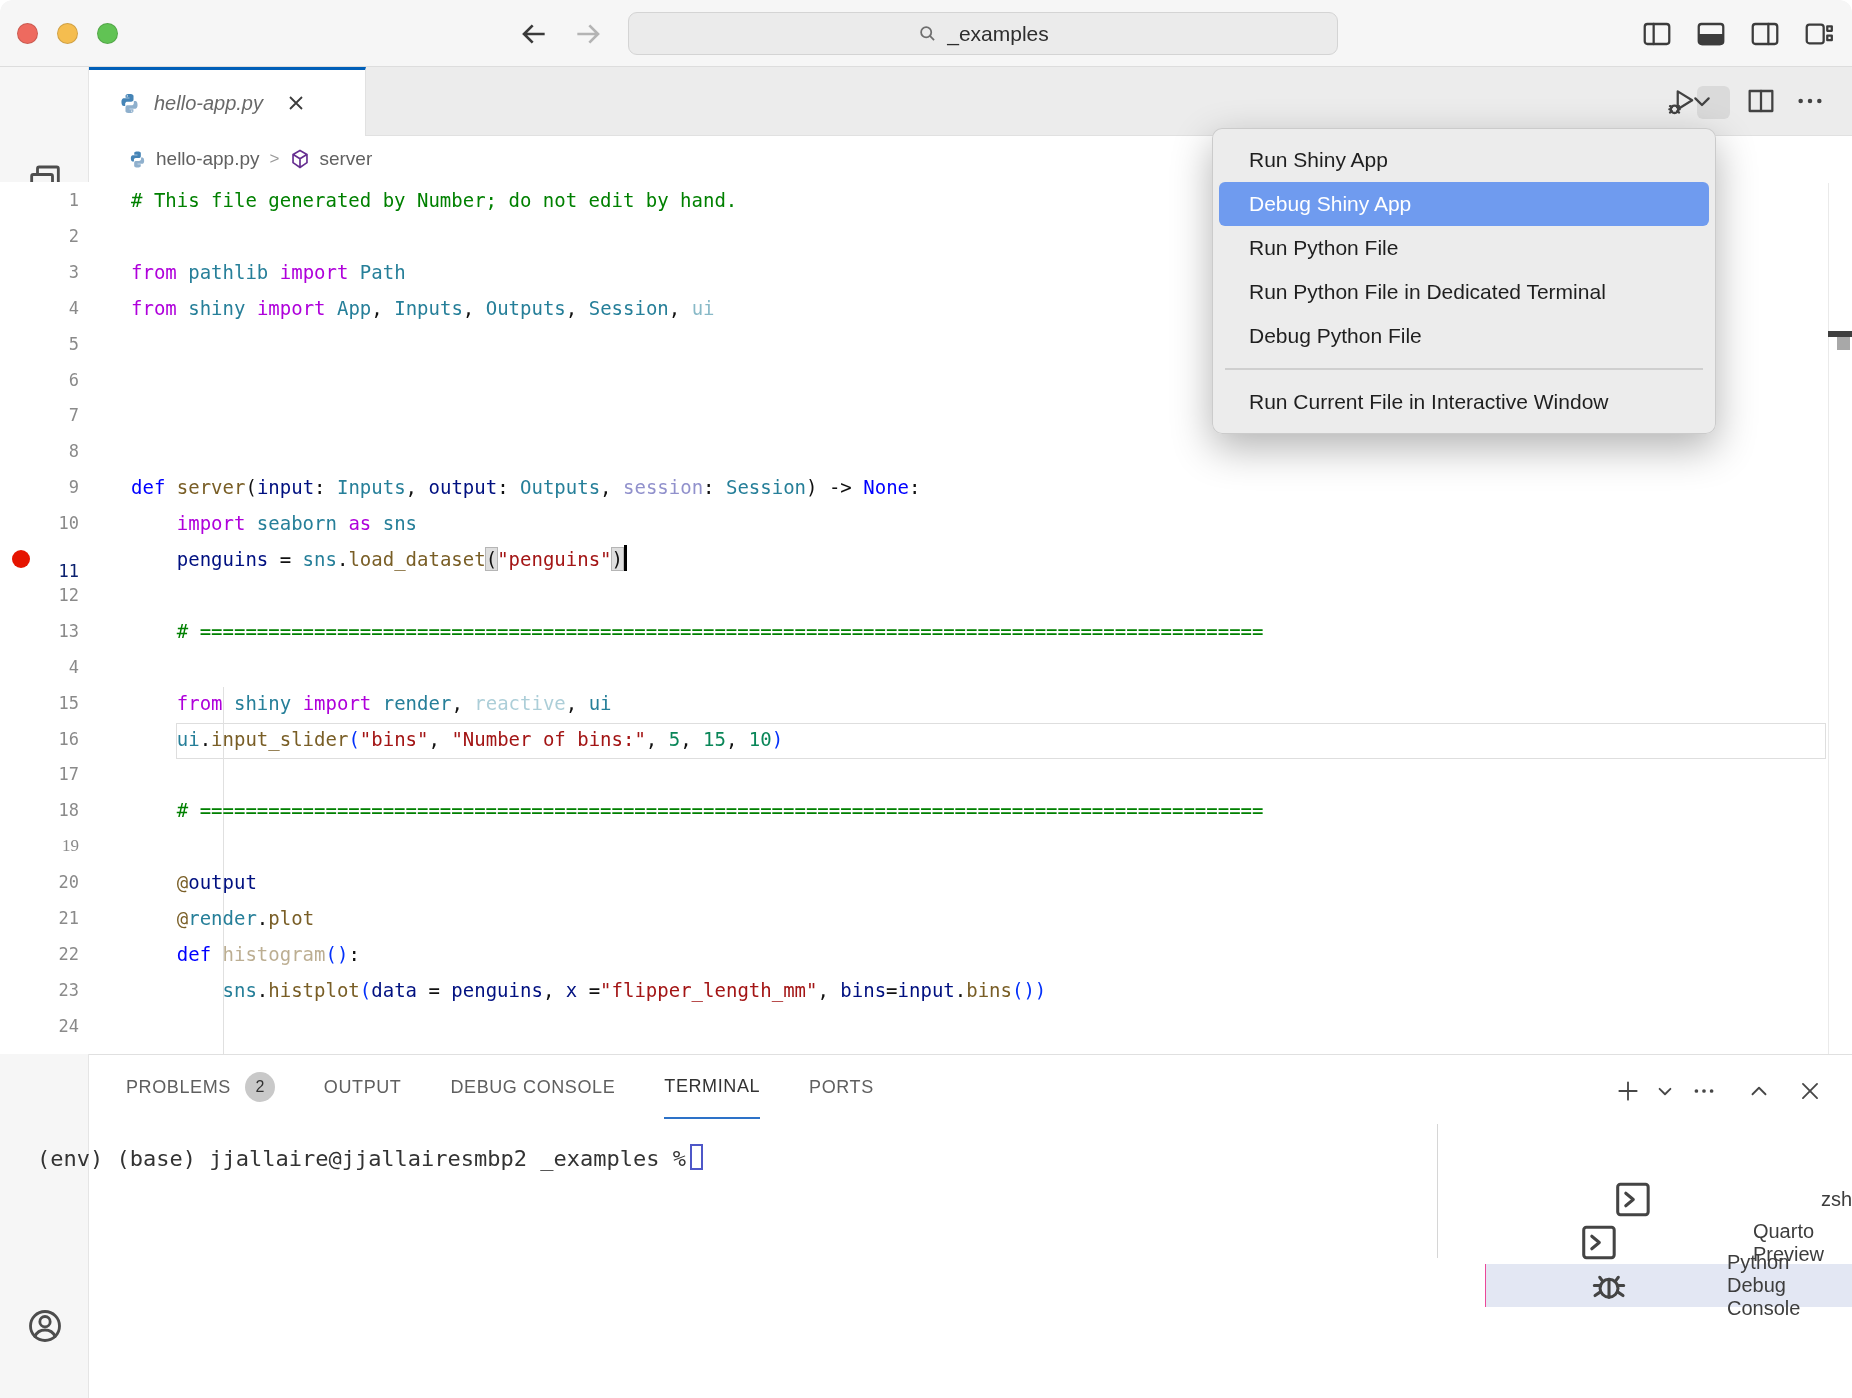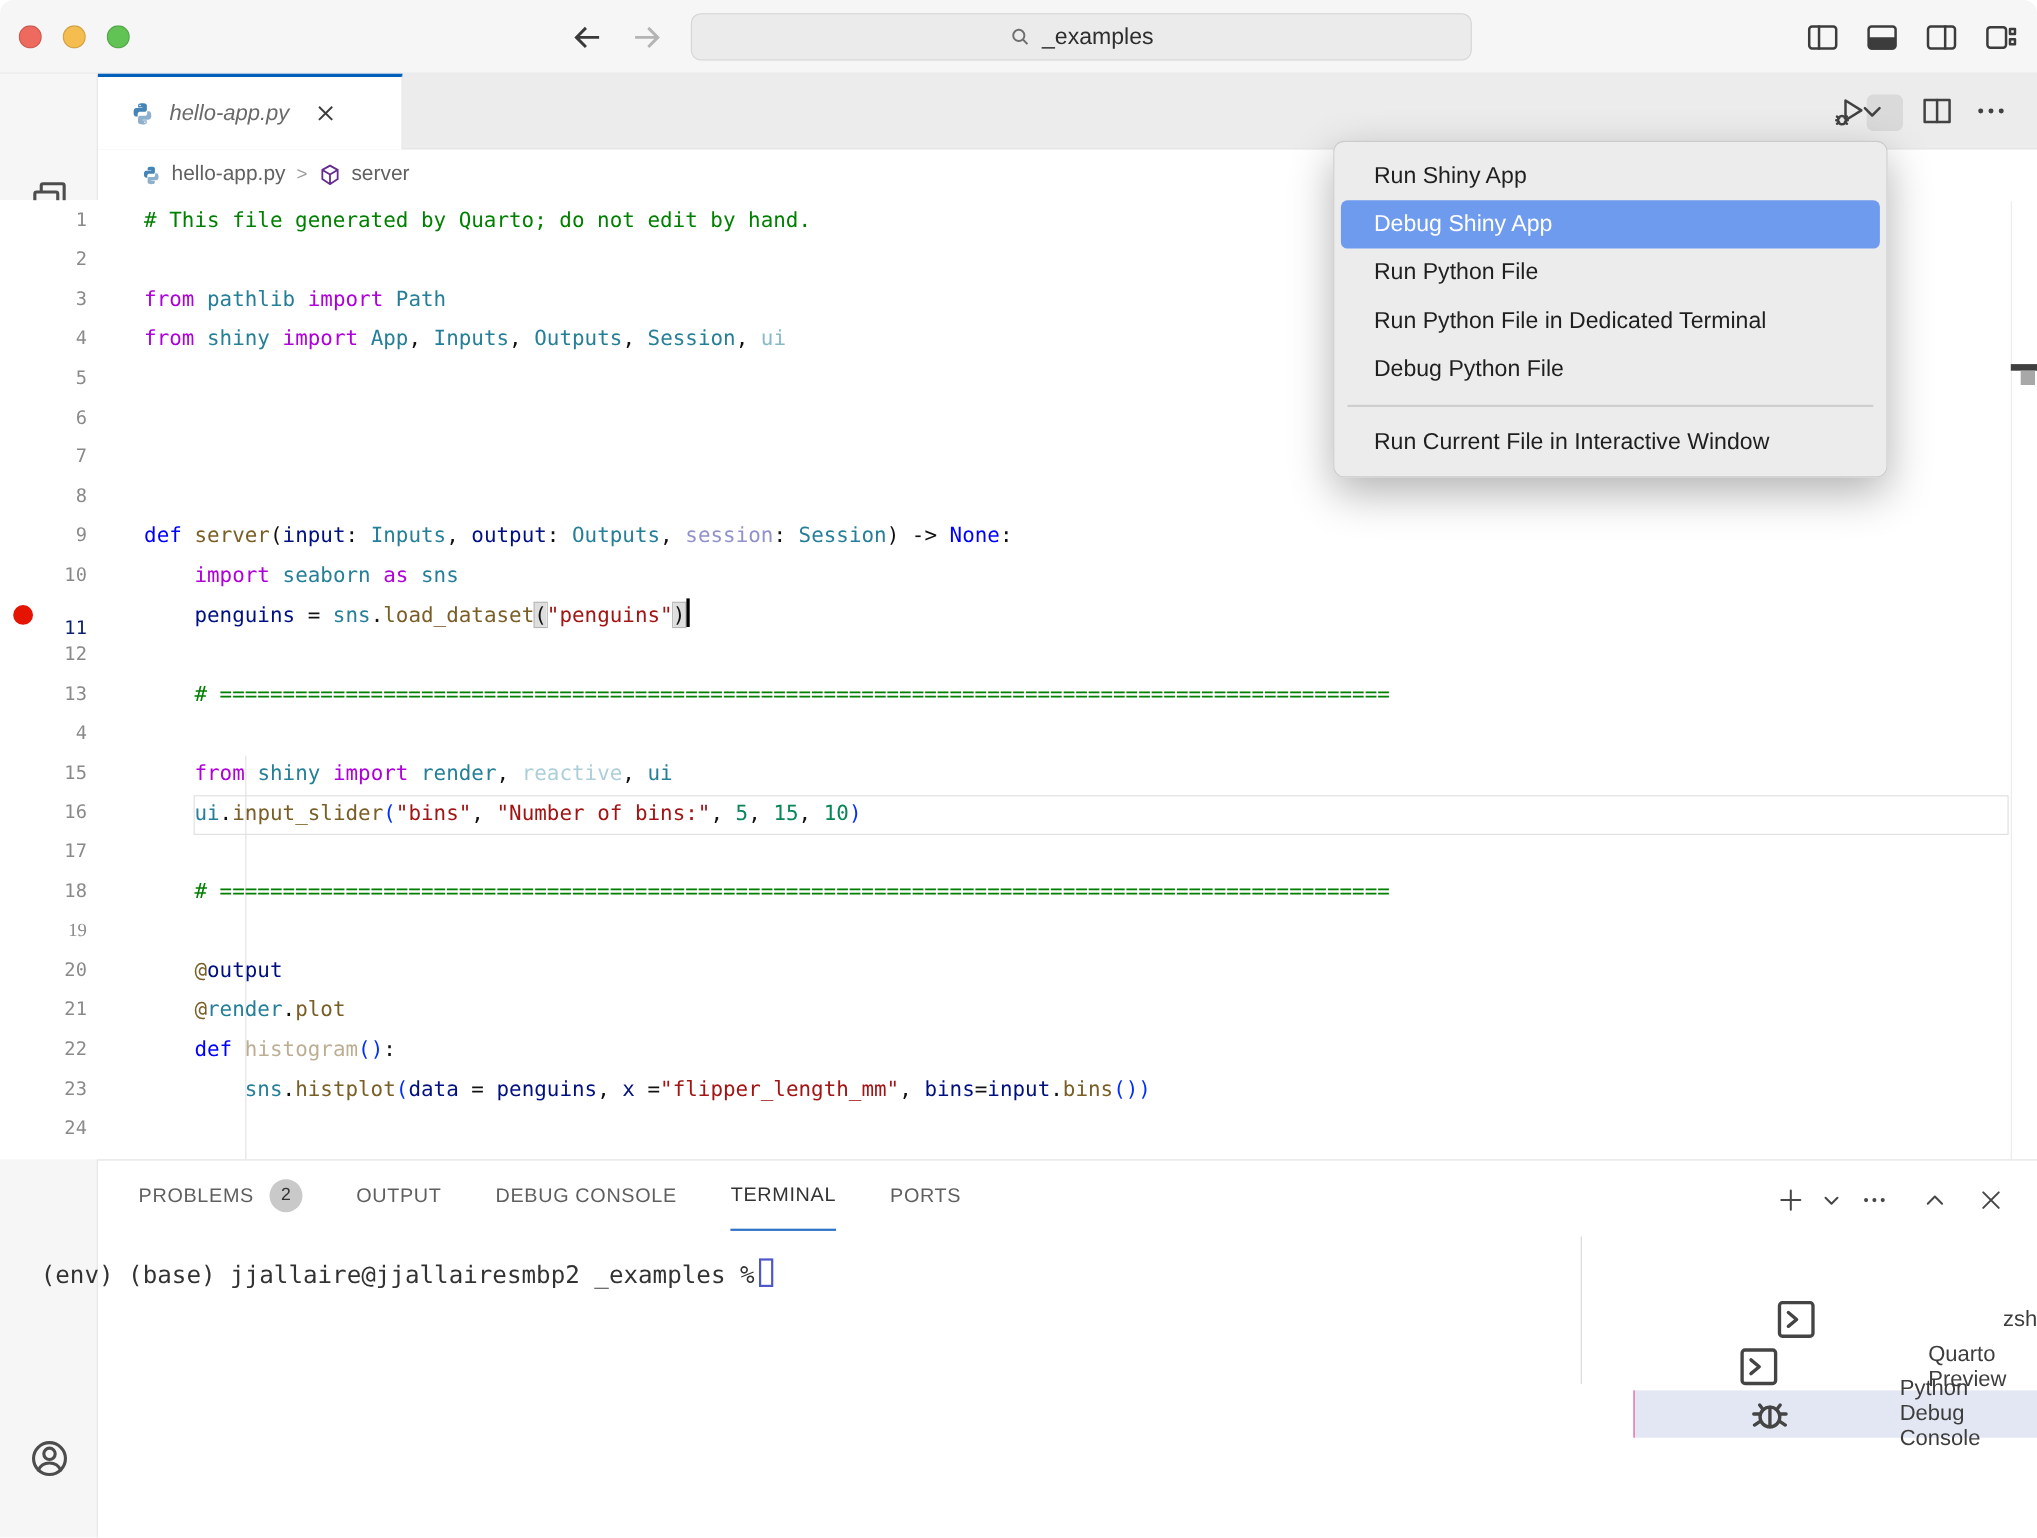--- a/index.html
+++ b/index.html
@@ -221,21 +221,21 @@
     <svg class="cubeicon" viewBox="0 0 24 24" fill="none" stroke="currentColor" stroke-width="1.8">
         <path d="M12 2.8 19.6 7v9L12 21.2 4.4 16V7L12 2.8zM12 11.7v9.5M4.6 7.1l7.4 4.6M19.4 7.1 12 11.7"></path>
       </svg>
     <span>server</span>
   </div>
 
   <div id="editor">
     <div id="currentline"></div>
     <div id="indentguide"></div>
     <div id="codelines">
-        <div class="codeline" style="top: 0px;"><div class="lnum">1</div><div class="ltext"><span class="tk-comment"># This file generated by Quarto; do not edit by hand.</span></div></div>
+        <div class="codeline" style="top: 0px;"><div class="lnum">1</div><div class="ltext"><span class="tk-comment"># This file generated by Number; do not edit by hand.</span></div></div>
         <div class="codeline" style="top: 35.9px;"><div class="lnum">2</div><div class="ltext"></div></div>
         <div class="codeline" style="top: 71.8px;"><div class="lnum">3</div><div class="ltext"><span class="tk-kw">from</span><span class="tk-pl"> </span><span class="tk-type">pathlib</span><span class="tk-pl"> </span><span class="tk-kw">import</span><span class="tk-pl"> </span><span class="tk-type">Path</span></div></div>
         <div class="codeline" style="top: 107.7px;"><div class="lnum">4</div><div class="ltext"><span class="tk-kw">from</span><span class="tk-pl"> </span><span class="tk-type">shiny</span><span class="tk-pl"> </span><span class="tk-kw">import</span><span class="tk-pl"> </span><span class="tk-type">App</span><span class="tk-pl">, </span><span class="tk-type">Inputs</span><span class="tk-pl">, </span><span class="tk-type">Outputs</span><span class="tk-pl">, </span><span class="tk-type">Session</span><span class="tk-pl">, </span><span class="tk-typedim">ui</span></div></div>
         <div class="codeline" style="top: 143.6px;"><div class="lnum">5</div><div class="ltext"></div></div>
         <div class="codeline" style="top: 179.5px;"><div class="lnum">6</div><div class="ltext"></div></div>
         <div class="codeline" style="top: 215.4px;"><div class="lnum">7</div><div class="ltext"></div></div>
         <div class="codeline" style="top: 251.3px;"><div class="lnum">8</div><div class="ltext"></div></div>
         <div class="codeline" style="top: 287.2px;"><div class="lnum">9</div><div class="ltext"><span class="tk-kwb">def</span><span class="tk-pl"> </span><span class="tk-func">server</span><span class="tk-pl">(</span><span class="tk-var">input</span><span class="tk-pl">: </span><span class="tk-type">Inputs</span><span class="tk-pl">, </span><span class="tk-var">output</span><span class="tk-pl">: </span><span class="tk-type">Outputs</span><span class="tk-pl">, </span><span class="tk-paramdim">session</span><span class="tk-pl">: </span><span class="tk-type">Session</span><span class="tk-pl">) -&gt; </span><span class="tk-kwb">None</span><span class="tk-pl">:</span></div></div>
         <div class="codeline" style="top: 323.1px;"><div class="lnum">10</div><div class="ltext"><span class="tk-pl">    </span><span class="tk-kw">import</span><span class="tk-pl"> </span><span class="tk-type">seaborn</span><span class="tk-pl"> </span><span class="tk-kw">as</span><span class="tk-pl"> </span><span class="tk-type">sns</span></div></div>
         <div class="codeline" style="top: 359px;"><div class="bpdot"></div><div class="lnum active">11</div><div class="ltext"><span class="tk-pl">    </span><span class="tk-var">penguins</span><span class="tk-pl"> = </span><span class="tk-type">sns</span><span class="tk-pl">.</span><span class="tk-func">load_dataset</span><span class="tk-match">(</span><span class="tk-str">"penguins"</span><span class="tk-match">)</span><span class="tk-cursor"></span></div></div>

